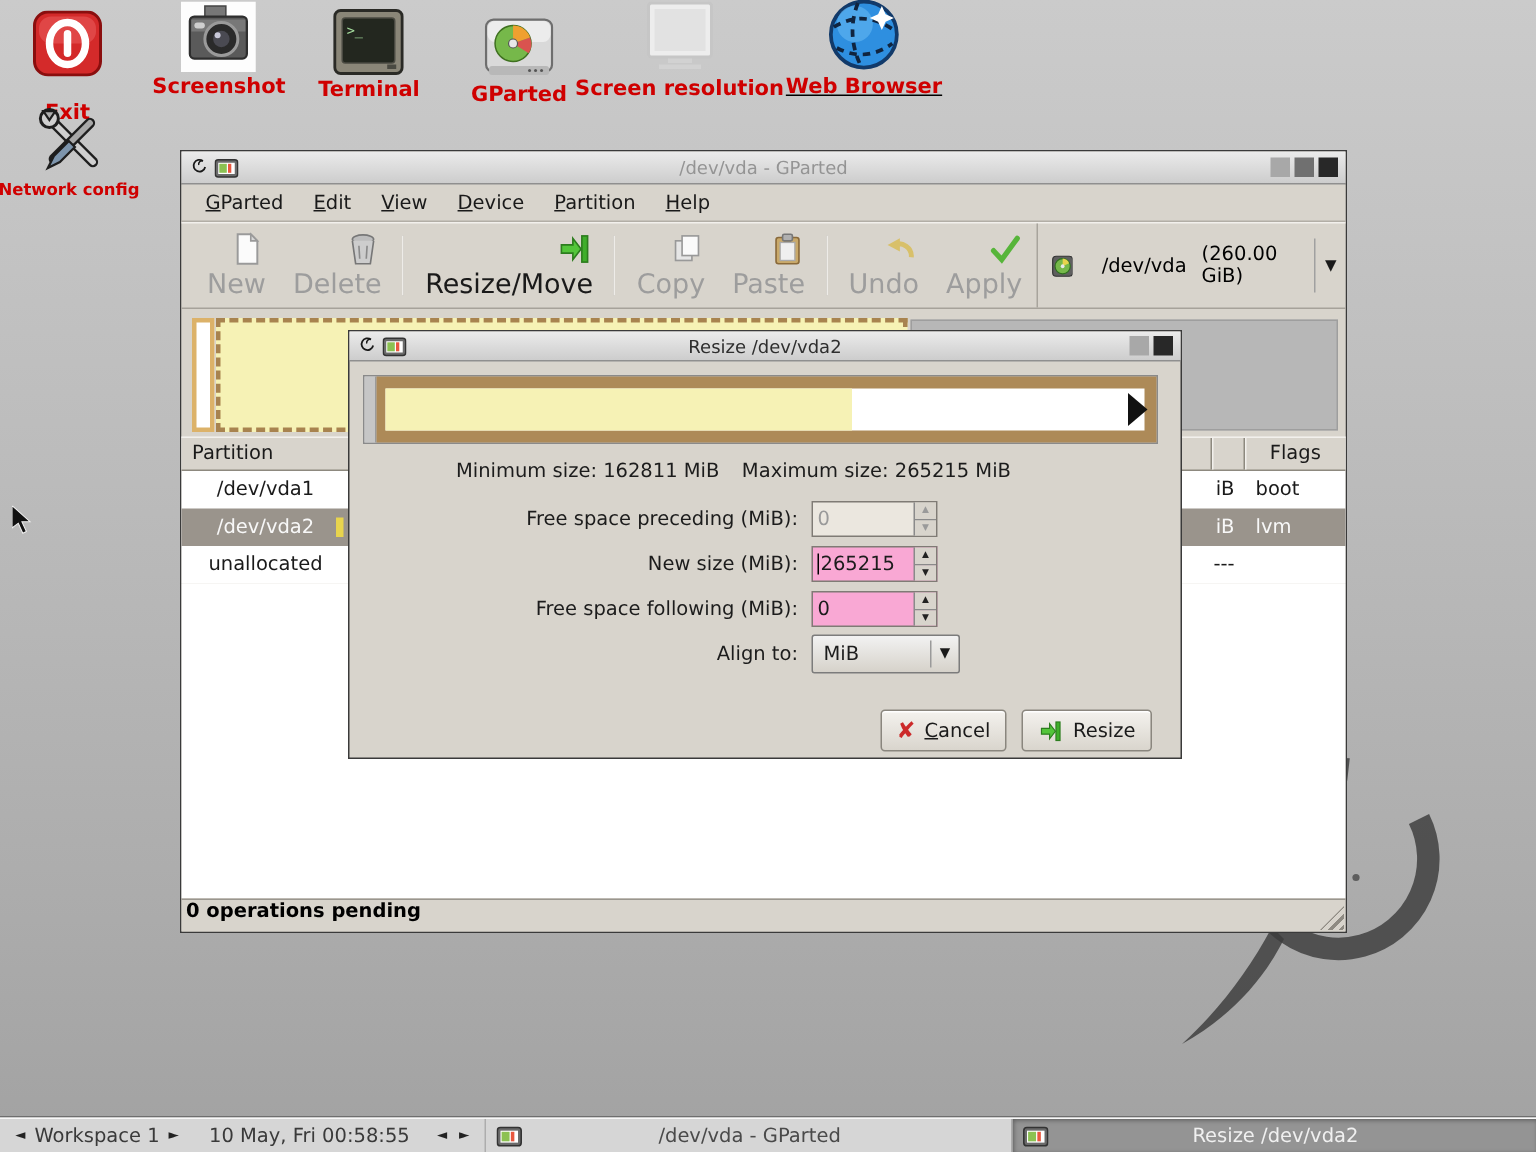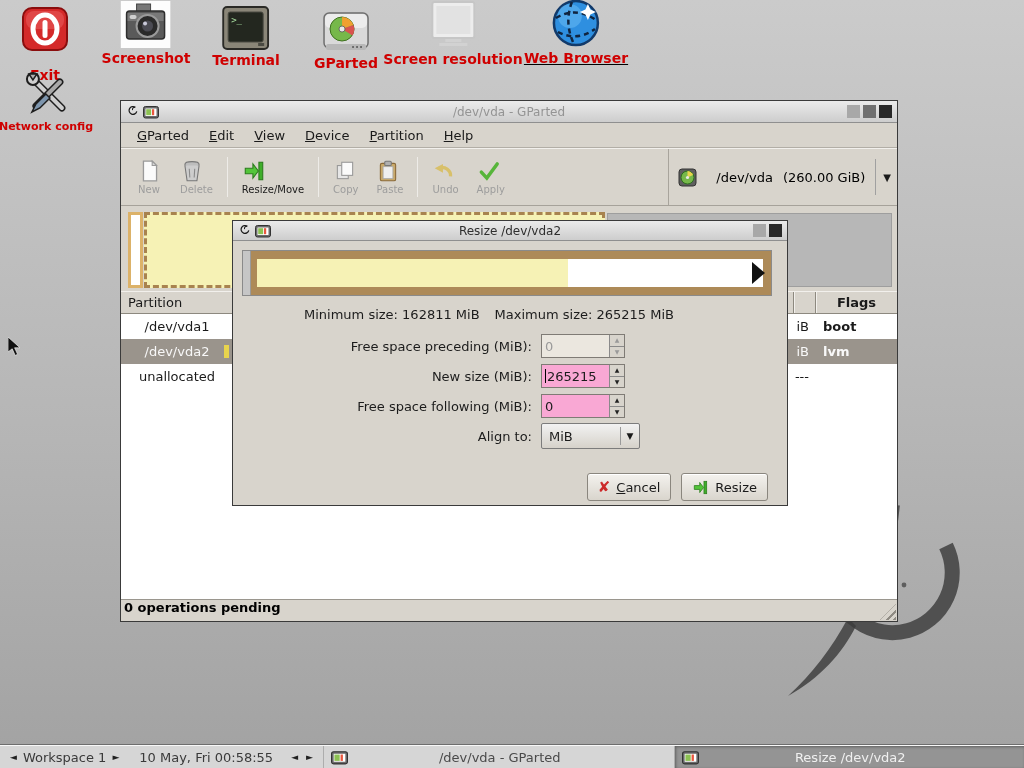--- a/index.html
+++ b/index.html
@@ -30,22 +30,22 @@
 
   
   #main-window { left:120px; top:100px; width:778px; height:522px; z-index:2; }
   #main-window .titlebar { height:22px; }
   #main-window .t-title { color:#949494; }
   .menubar { flex:0 0 25px; display:flex; align-items:center; padding-left:6px;
              background:#d8d4cc; border-bottom:1px solid #b2aea6; font-size:13px; color:#1a1a1a; }
   .menu-item { padding:4px 10px; }
   .toolbar { flex:0 0 58px; display:flex; align-items:center; padding-left:8px;
              background:#d8d4cc; border-top:1px solid #f2f0ec; border-bottom:1px solid #a6a29a; }
-  .tbtn { display:flex; flex-direction:column; align-items:flex-start; gap:1px; padding:3px 9px;
-          font-size:10px; color:#1a1a1a; }
+  .tbtn { display:flex; flex-direction:column; align-items:flex-end; gap:1px; padding:3px 9px;
+          font-size:18px; color:#1a1a1a; }
   .tbtn.disabled { color:#9d9d9d; }
   .tsep { width:1px; height:40px; background:#a8a49c; border-right:1px solid #eeece8; margin:0 5px; }
   .device-area { margin-left:auto; align-self:stretch; display:flex; align-items:center;
                  border-left:1px solid #a8a49c; padding:0 6px 0 9px; font-size:13px; }
   .device-area .dname { margin-left:19px; } .device-area .dsize { margin-left:10px; }
   .dd-sep { width:1px; height:36px; background:#a0a0a0; margin:0 7px 0 10px; }
   .dd-arrow { font-size:10px; color:#1a1a1a; }
 
   
   .viz { flex:0 0 85px; position:relative; background:#d8d4cc; }
@@ -56,21 +56,21 @@
   
   .ptable { display:flex; flex-direction:column; background:#fff; }
   .prow { display:flex; height:25px; line-height:25px; font-size:13px; color:#1a1a1a; position:relative; }
   .prow.header { height:23px; line-height:22px; background:#d8d4cc; border-top:1px solid #f2f0ec;
                  border-bottom:1px solid #8d897f; color:#1a1a1a; }
   .prow.selected { background:#9a948c; color:#f8f8f8; }
   .c-part { width:112px; text-align:center; }
   .prow.header .c-part { text-align:left; padding-left:7px; }
   .c-mid { flex:1; }
   .c-size { width:22px; text-align:right; padding-right:6px; overflow:visible; white-space:nowrap; direction:rtl; }
-  .c-flags { width:82px; padding-left:8px;font-weight:bold; }
+  .c-flags { width:68px; padding-left:8px; }
   .prow.header .c-size, .prow.header .c-flags { border-left:1px solid #8d897f; box-shadow:inset 1px 0 0 #f2f0ec; }
   .prow.header .c-flags { text-align:center; padding-left:0; }
   .swatch-frag { position:absolute; left:103px; top:6px; width:5px; height:13px; background:#e8d44d; }
   .fill-white { flex:1; background:#fff; }
   .statusbar { flex:0 0 22px; position:relative; background:#d8d4cc; border-top:1px solid #9a968e;
                font-size:13px; display:flex; padding-left:3px;font-weight:bold; }
   .grip { position:absolute; right:1px; bottom:1px; width:16px; height:16px;
           background:repeating-linear-gradient(135deg,#8f8b83 0 2px,#d8d4cc 2px 5px);
           clip-path:polygon(100% 0,100% 100%,0 100%); }
 

